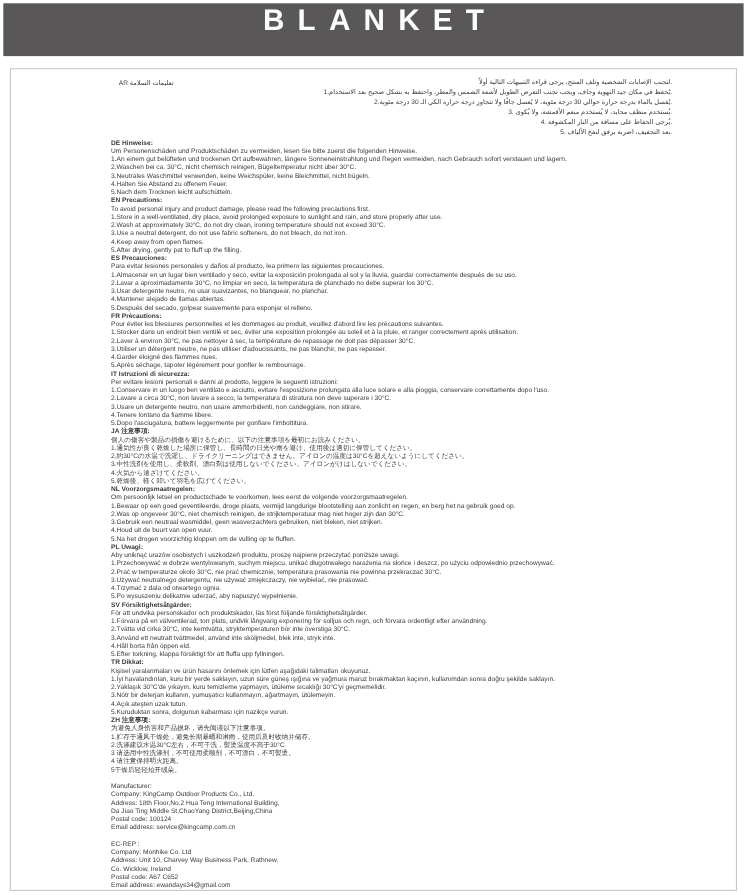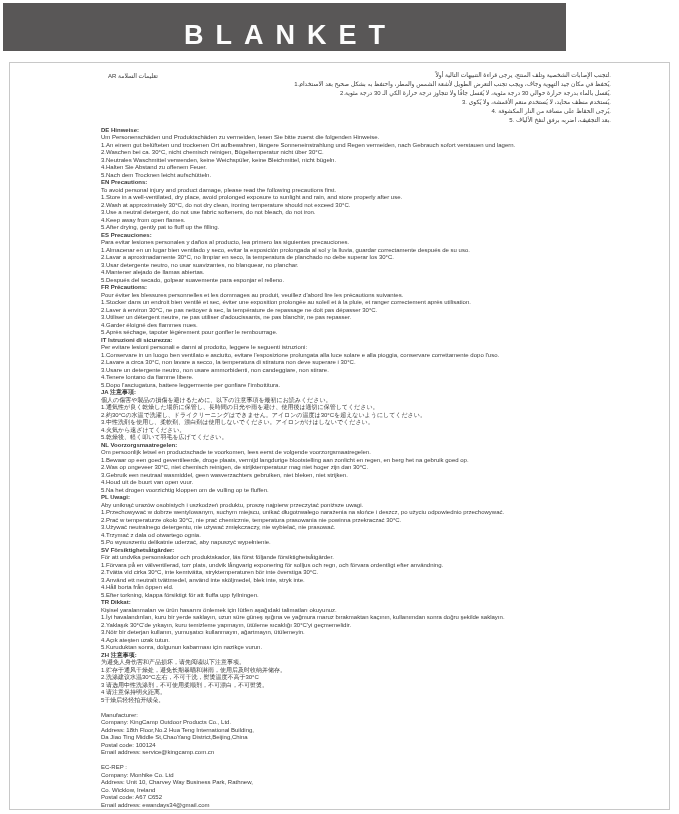--- a/index.html
+++ b/index.html
@@ -1,22 +1,22 @@
 <!DOCTYPE html>
 <html><head>
 <meta charset="utf-8">
 <style>
   html,body{margin:0;padding:0;background:#ffffff;}
   .page{
     position:relative;width:679px;height:814px;background:#ffffff;overflow:hidden;
     font-family:"Liberation Sans","DejaVu Sans",sans-serif;color:#3a3a3a;
   }
   .header-bar{
-    position:absolute;left:3px;top:3px;width:563px;height:48px;background:#595757;
-    display:flex;align-items:flex-end;justify-content:center;
+    position:absolute;left:3px;top:3px;width:673px;height:48px;background:#595757;
+    display:flex;align-items:flex-start;justify-content:center;
   }
   .brand{
     color:#fcfcfc;font-size:27px;font-weight:600;letter-spacing:12px;margin-right:-12px;
     font-family:"Liberation Sans","DejaVu Sans",sans-serif;
   }
   .content-box{
     position:absolute;left:9px;top:62px;width:661px;height:748px;box-sizing:border-box;
     border:1px solid #c8c8c8;background:#ffffff;overflow:hidden;
   }
   

